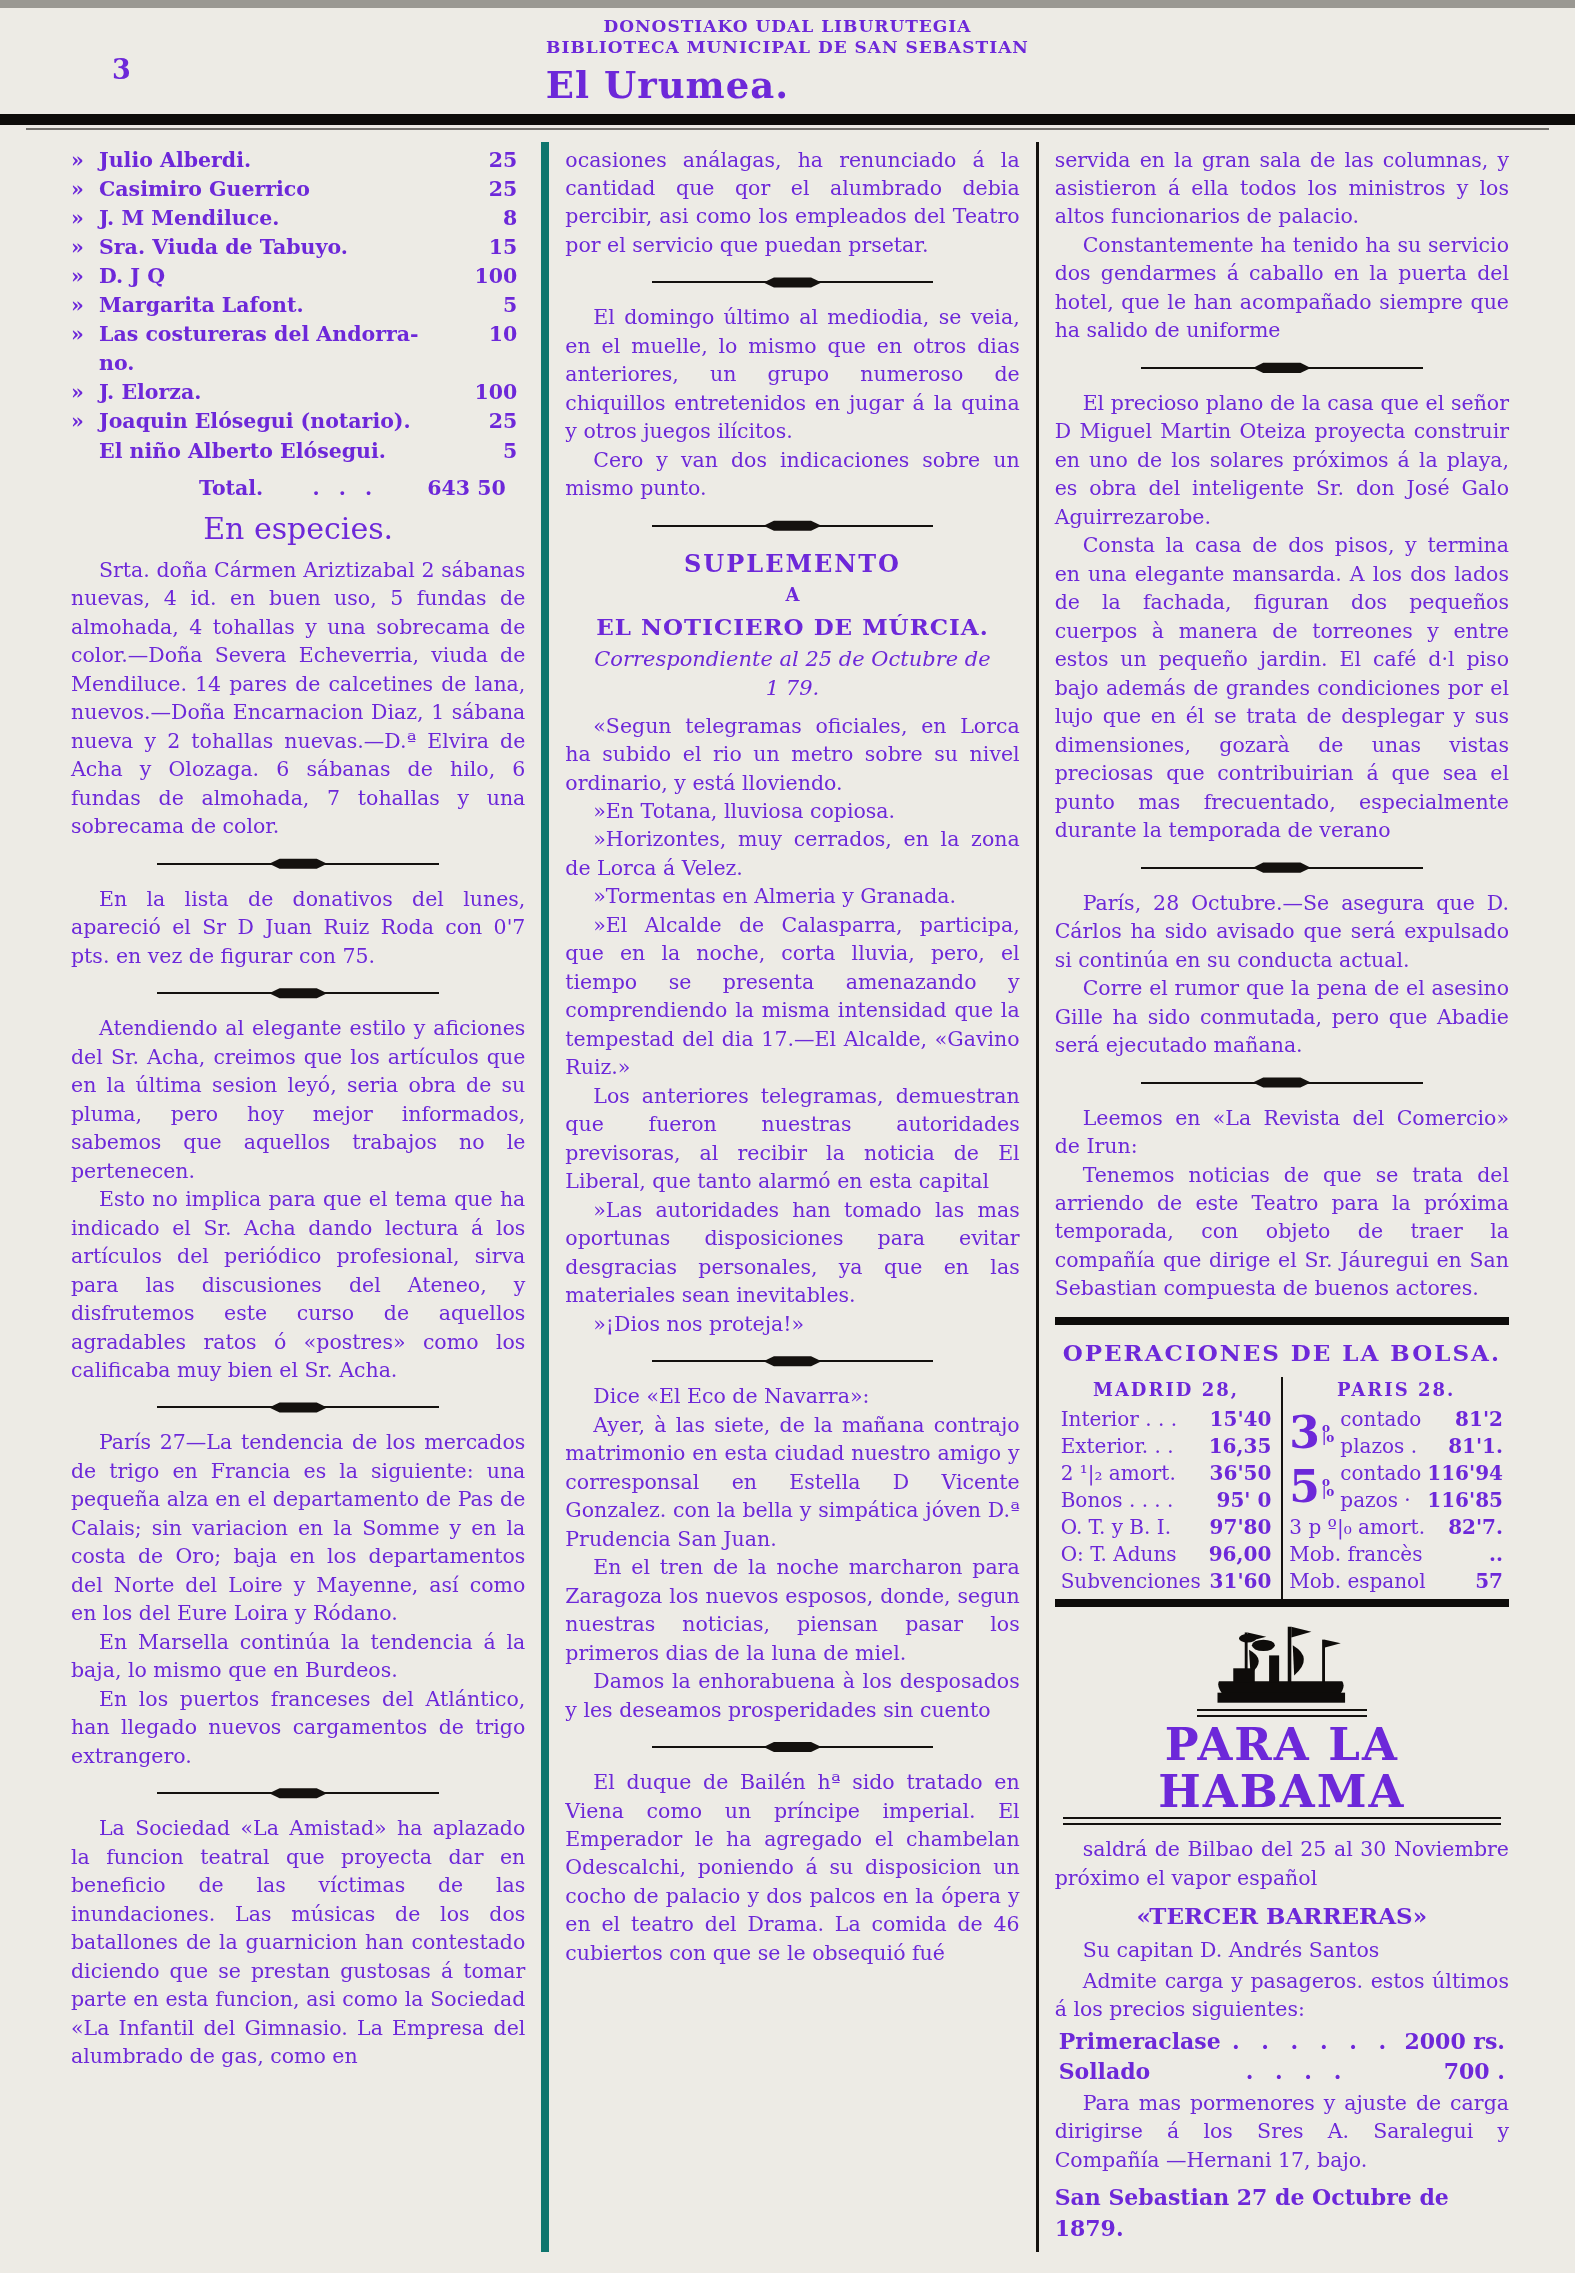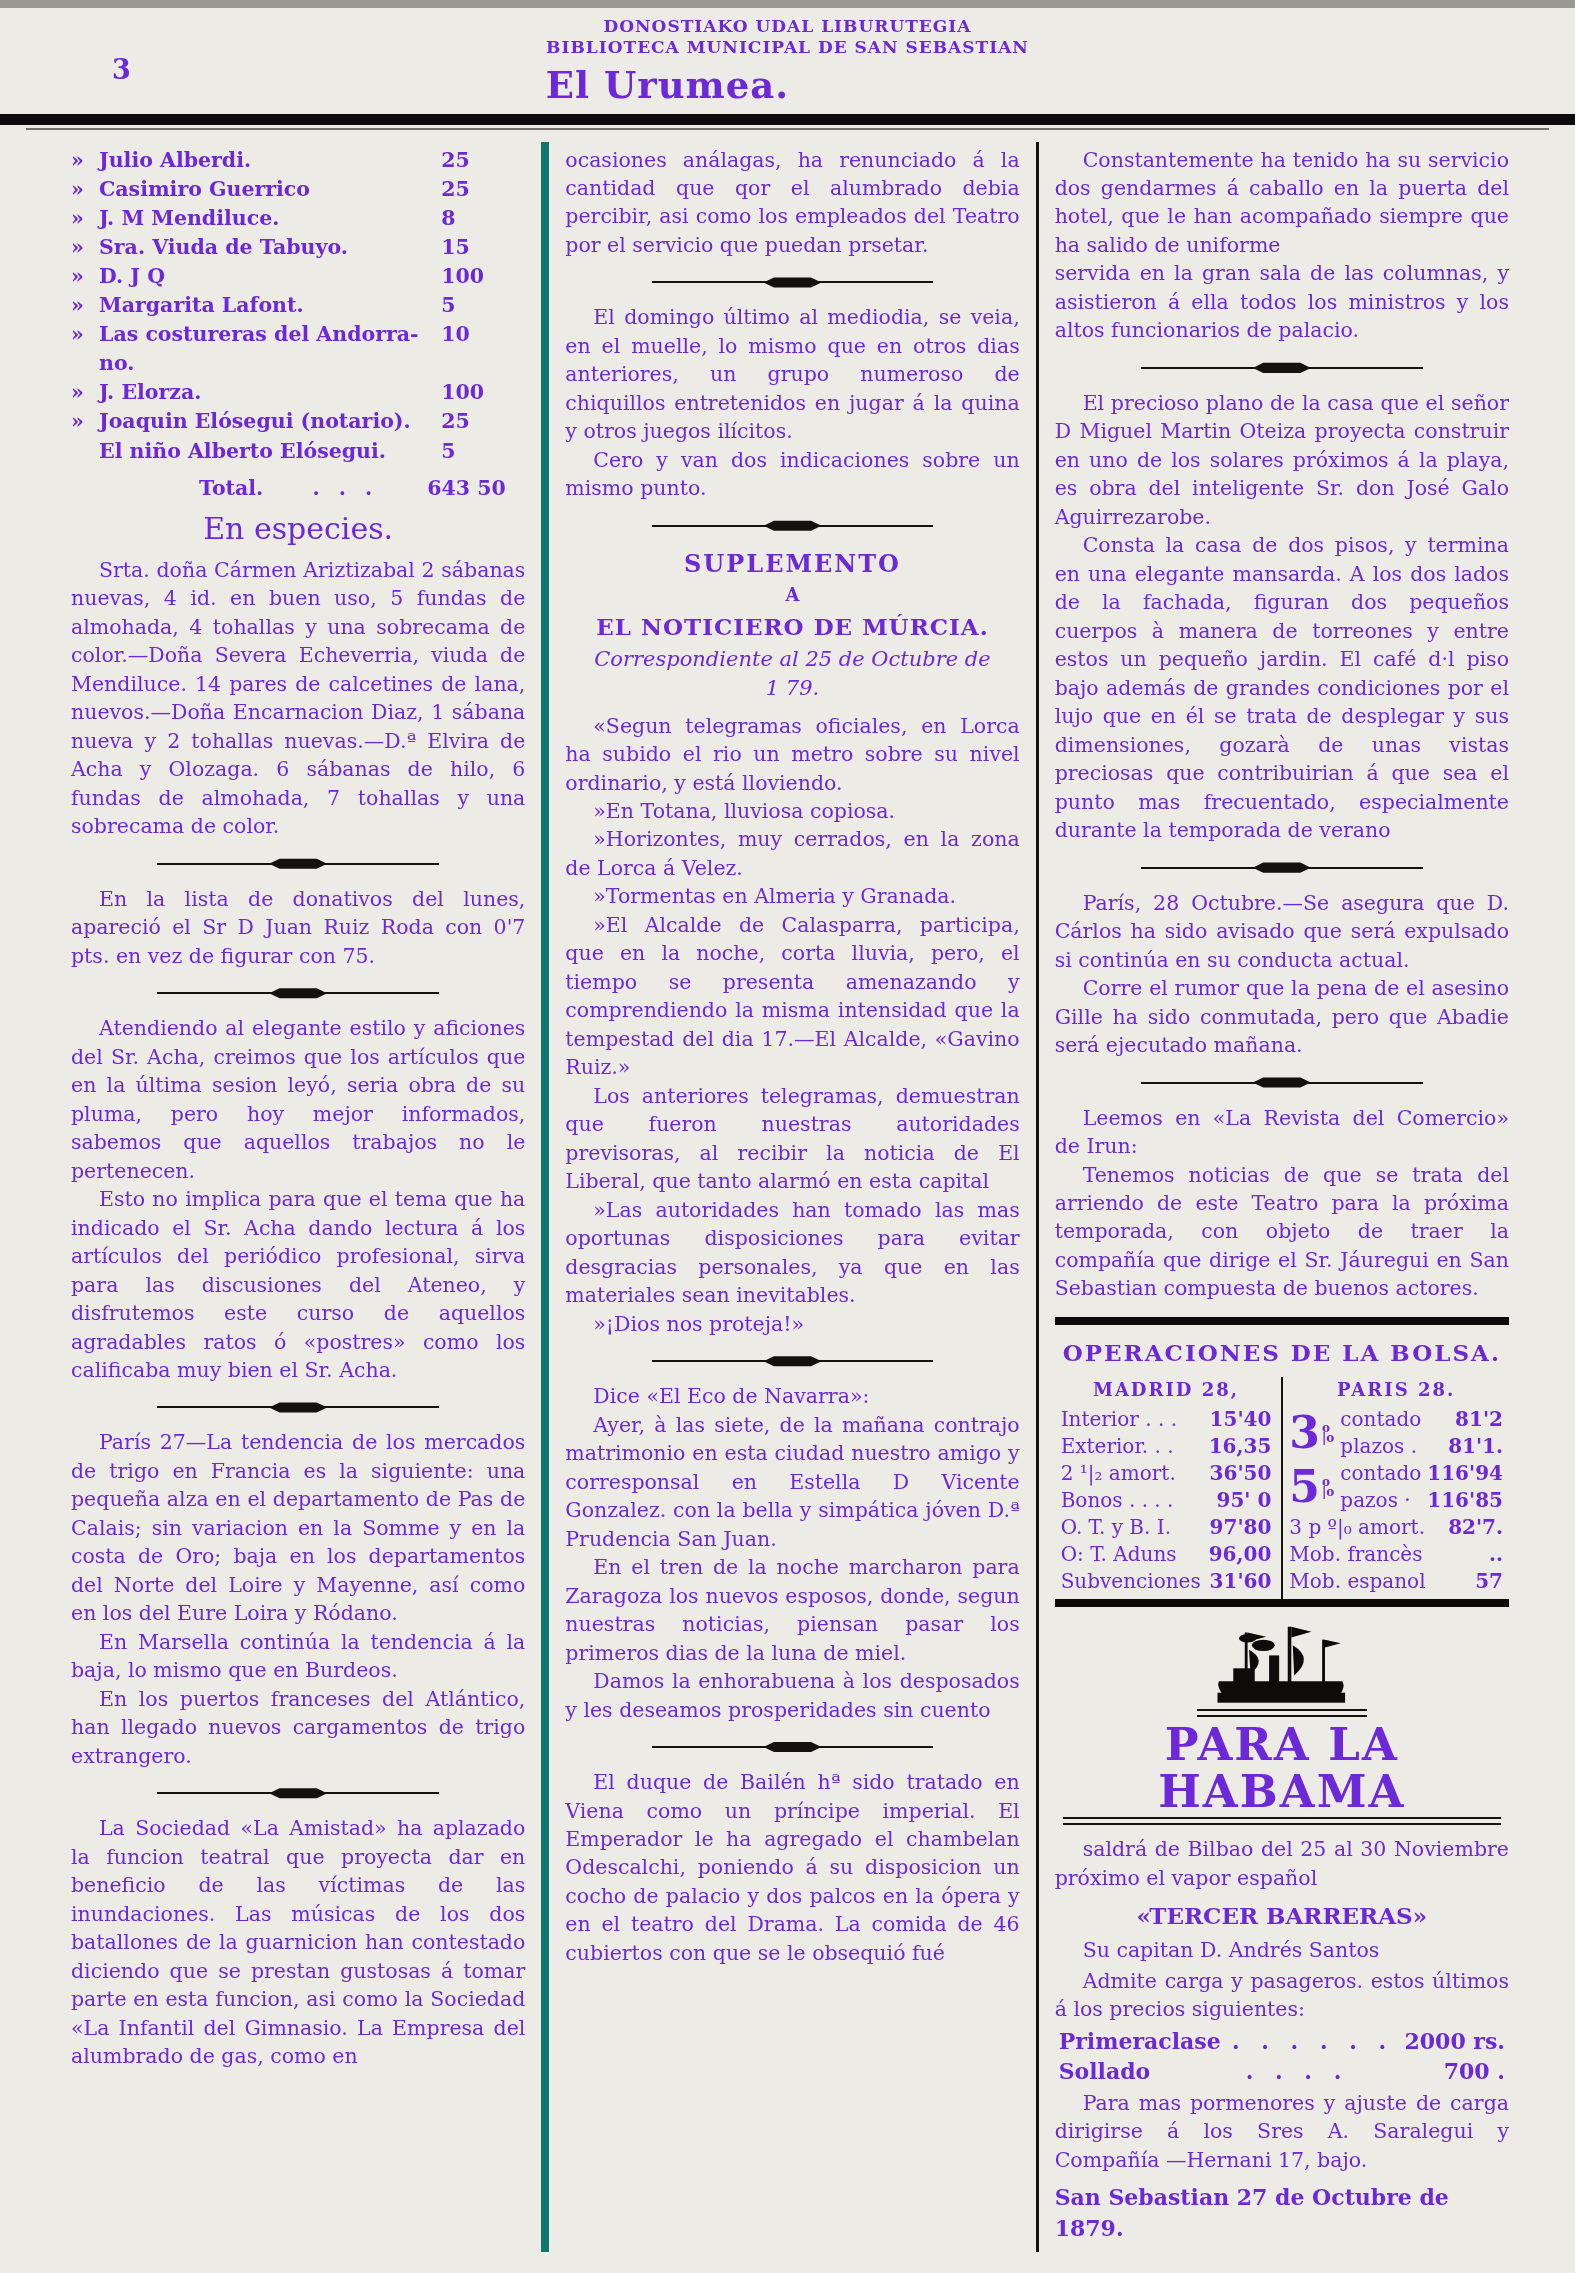--- a/index.html
+++ b/index.html
@@ -25,21 +25,21 @@
   .preline{white-space:pre-line;}
   
   .drule{position:relative;height:16px;margin:15px auto 13px auto;width:62%;}
   .drule::before{content:"";position:absolute;left:0;right:0;top:7px;height:2px;background:#14110e;}
   .drule::after{content:"";position:absolute;left:50%;top:2px;width:58px;height:12px;transform:translateX(-50%);
     background:#14110e;clip-path:polygon(0 50%,18% 8%,82% 8%,100% 50%,82% 92%,18% 92%);}
   
   .drow{display:flex;align-items:baseline;font-weight:bold;line-height:1.42;}
   .dmark{width:28px;}
   .dname{flex:1;padding-right:6px;}
-  .damt{width:76px;padding-right:8px;}
+  .damt{width:76px;text-align:right;padding-right:8px;}
   .trow{display:flex;align-items:baseline;font-weight:bold;margin:8px 0 2px 0;}
   .tlabel{margin-left:128px;}
   .tdots{flex:1;text-align:center;letter-spacing:6px;}
   .tval{width:96px;text-align:left;padding-right:2px;}
   .chead{text-align:center;font-weight:normal;font-size:30px;margin:6px 0;}
   
   .h-supl{text-align:center;font-weight:bold;font-size:24px;letter-spacing:2px;margin:10px 0 2px 0;}
   .h-a{text-align:center;font-size:18px;font-weight:bold;margin:2px 0;}
   .h-notic{text-align:center;font-weight:bold;font-size:23px;letter-spacing:1px;margin:4px 0 2px 0;}
   .h-sub{text-align:center;font-style:italic;font-size:21px;margin:2px 0 8px 0;}
@@ -204,22 +204,22 @@
       <p class="p">En el tren de la noche marcharon para Zaragoza los nuevos esposos, donde, segun nuestras noticias, piensan pasar los primeros dias de la luna de miel.</p>
       <p class="p">Damos la enhorabuena à los desposados y les deseamos prosperidades sin cuento</p>
 
       <div class="drule"></div>
 
       <p class="p">El duque de Bailén hª sido tratado en Viena como un príncipe imperial. El Emperador le ha agregado el chambelan Odescalchi, poniendo á su disposicion un cocho de palacio y dos palcos en la ópera y en el teatro del Drama. La comida de 46 cubiertos con que se le obsequió fué</p>
     </div>
 
     <div class="col col-right">
 
+      <p class="p noind">servida en la gran sala de las columnas, y asistieron á ella todos los ministros y los altos funcionarios de palacio.</p>
       <p class="p">Constantemente ha tenido ha su servicio dos gendarmes á caballo en la puerta del hotel, que le han acompañado siempre que ha salido de uniforme</p>
-      <p class="p noind">servida en la gran sala de las columnas, y asistieron á ella todos los ministros y los altos funcionarios de palacio.</p>
 
       <div class="drule"></div>
 
       <p class="p">El precioso plano de la casa que el señor D Miguel Martin Oteiza proyecta construir en uno de los solares próximos á la playa, es obra del inteligente Sr. don José Galo Aguirrezarobe.</p>
       <p class="p">Consta la casa de dos pisos, y termina en una elegante mansarda. A los dos lados de la fachada, figuran dos pequeños cuerpos à manera de torreones y entre estos un pequeño jardin. El café d·l piso bajo además de grandes condiciones por el lujo que en él se trata de desplegar y sus dimensiones, gozarà de unas vistas preciosas que contribuirian á que sea el punto mas frecuentado, especialmente durante la temporada de verano</p>
 
       <div class="drule"></div>
 
       <p class="p">París, 28 Octubre.—Se asegura que D. Cárlos ha sido avisado que será expulsado si continúa en su conducta actual.</p>
       <p class="p">Corre el rumor que la pena de el asesino Gille ha sido conmutada, pero que Abadie será ejecutado mañana.</p>

